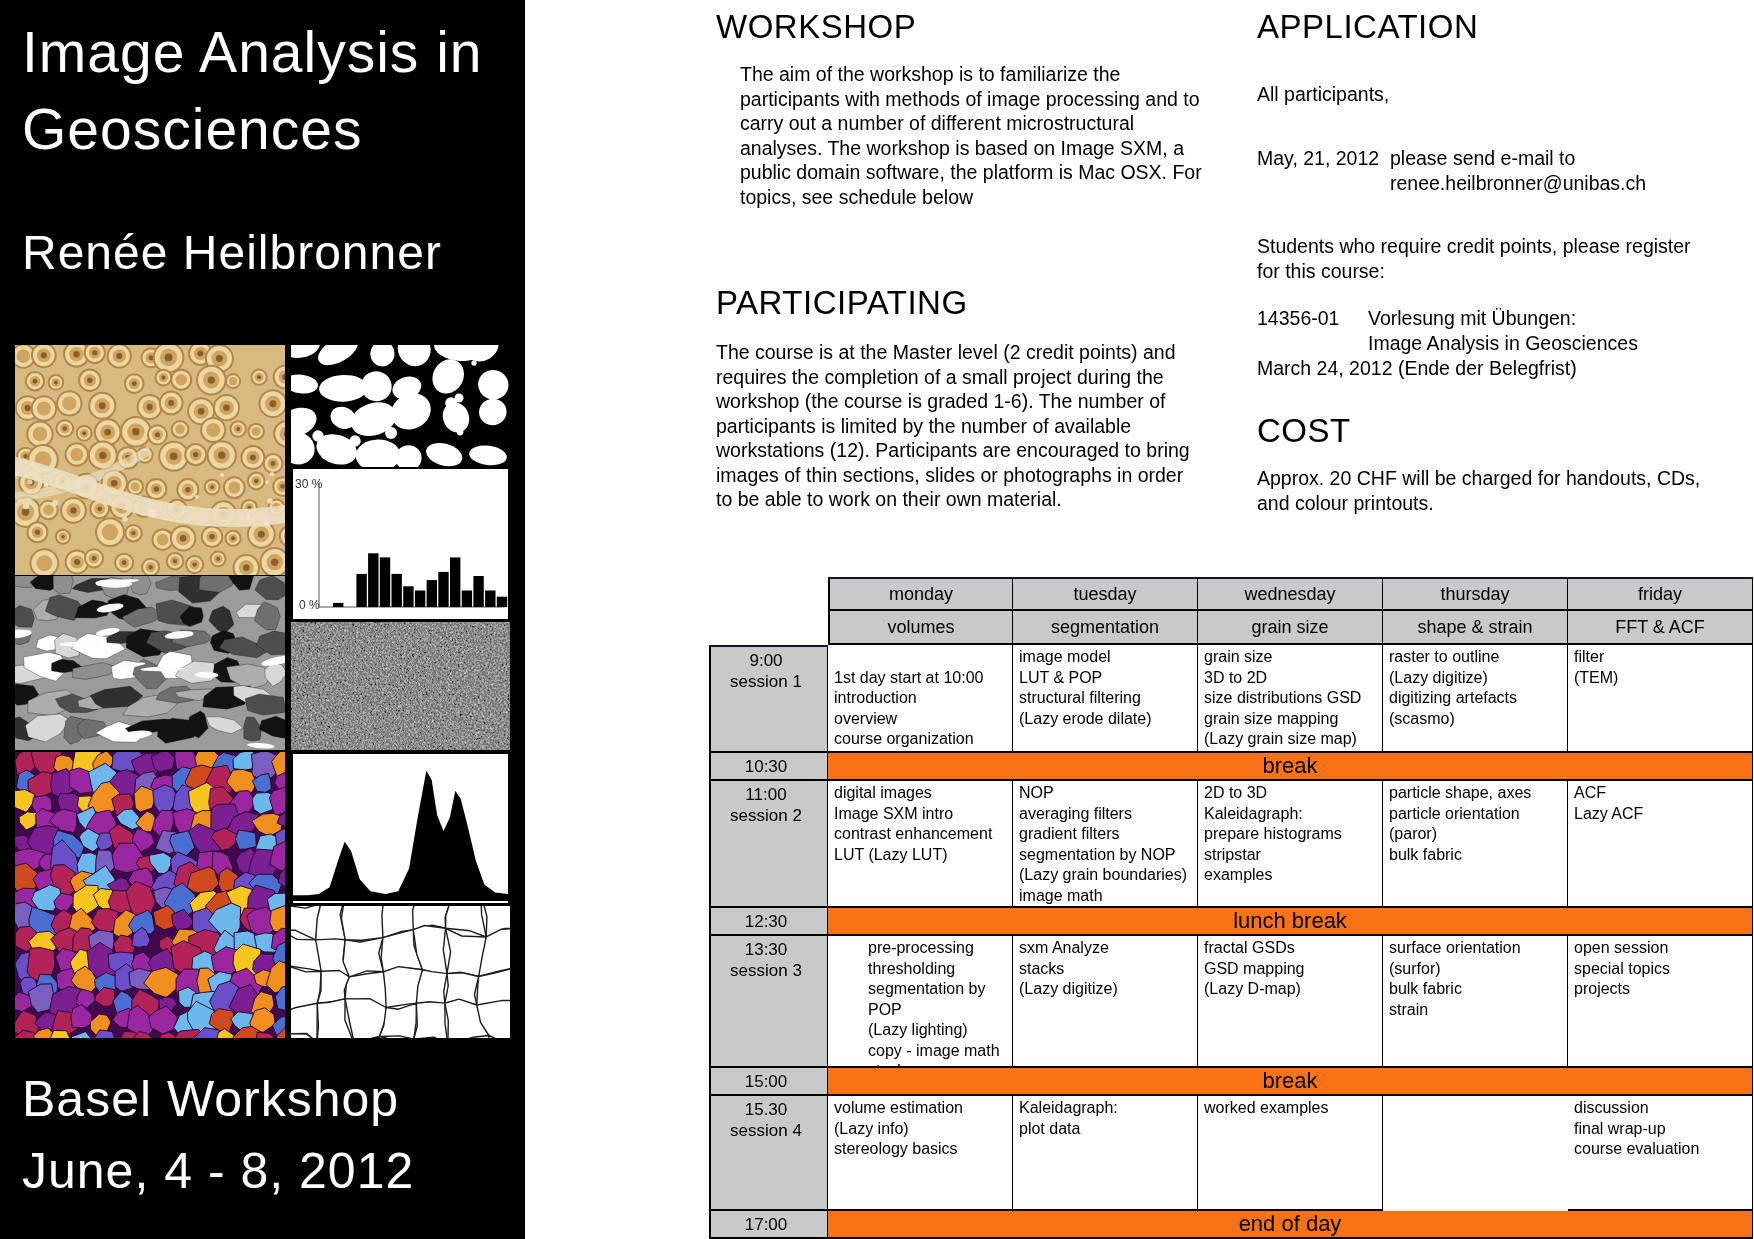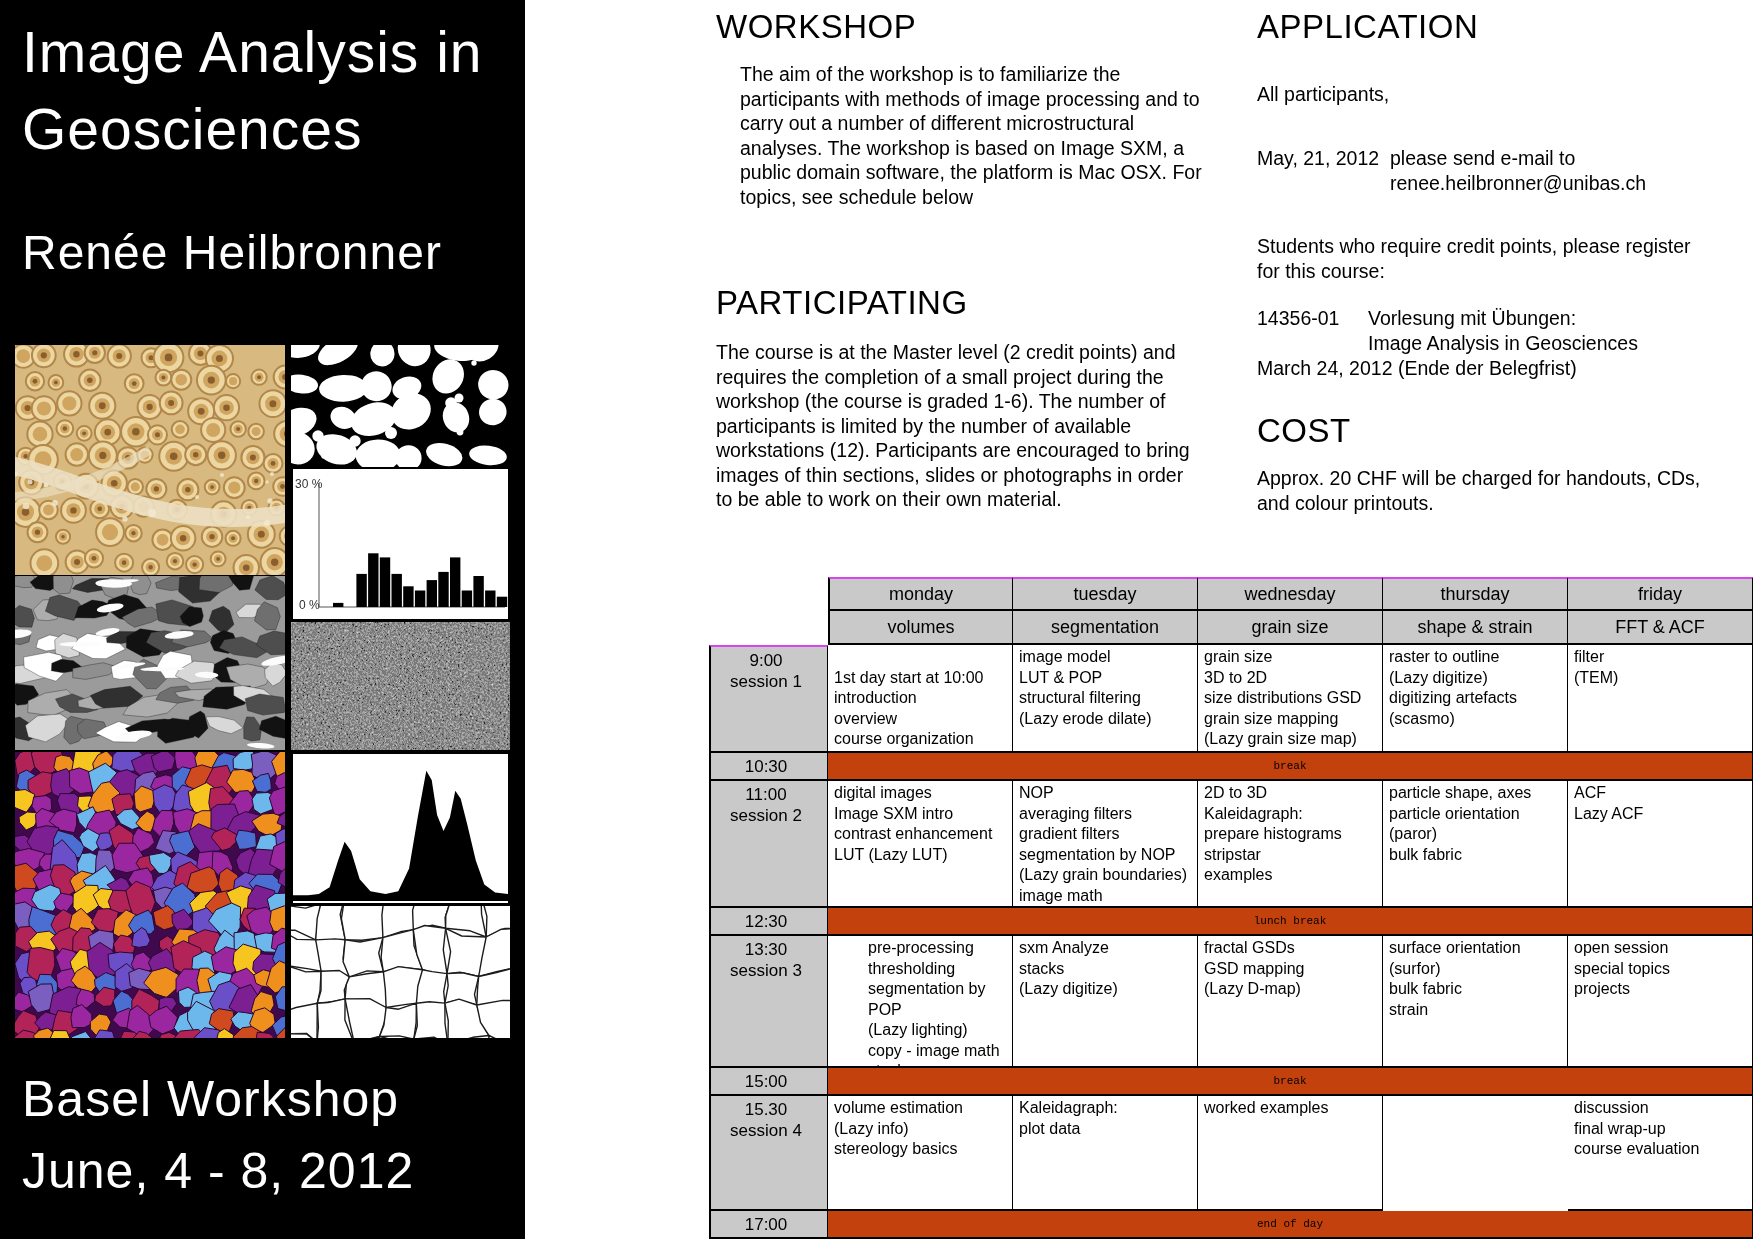--- a/index.html
+++ b/index.html
@@ -25,24 +25,24 @@
             grid-template-columns:119px 185px 185px 185px 185px 185px;
             grid-template-rows:34px 34px 108px 28px 127px 28px 132px 28px 115px 28px;
             font-size:16px;line-height:20.5px;color:#000;}
   .sch-cell,.sch-head,.sch-time,.sch-break{box-sizing:border-box;
             border-right:1.5px solid #000;border-bottom:2px solid #000;background:#fff;}
   .sch-cell{padding:2px 3px 2px 6px;white-space:pre-line;overflow:hidden;}
   .sch-head{background:#c9c9c9;display:flex;align-items:center;justify-content:center;
             font-size:18px;padding:0;}
   .sch-time{background:#c9c9c9;text-align:center;padding:3px 8px 2px 2px;font-size:17px;line-height:21px;
             white-space:pre-line;}
-  .sch-break{background:#c2410c;grid-column:2 / 7;display:flex;align-items:center;justify-content:center;
-            font-size:11px;font-family:Liberation Mono, monospace;}
+  .sch-break{background:#f97316;grid-column:2 / 7;display:flex;align-items:center;justify-content:center;
+            font-size:22px;}
   .bl{border-left:2px solid #000;}
-  .bt{border-top:2px solid #d946ef;}
+  .bt{border-top:2px solid #0f172a;}
 </style>
 </head>
 <body>
 
 <div class="page">
 
   <aside class="sidebar">
     <div class="sb-title">Image Analysis in
 Geosciences</div>
     <div class="sb-author">Renée Heilbronner</div>

